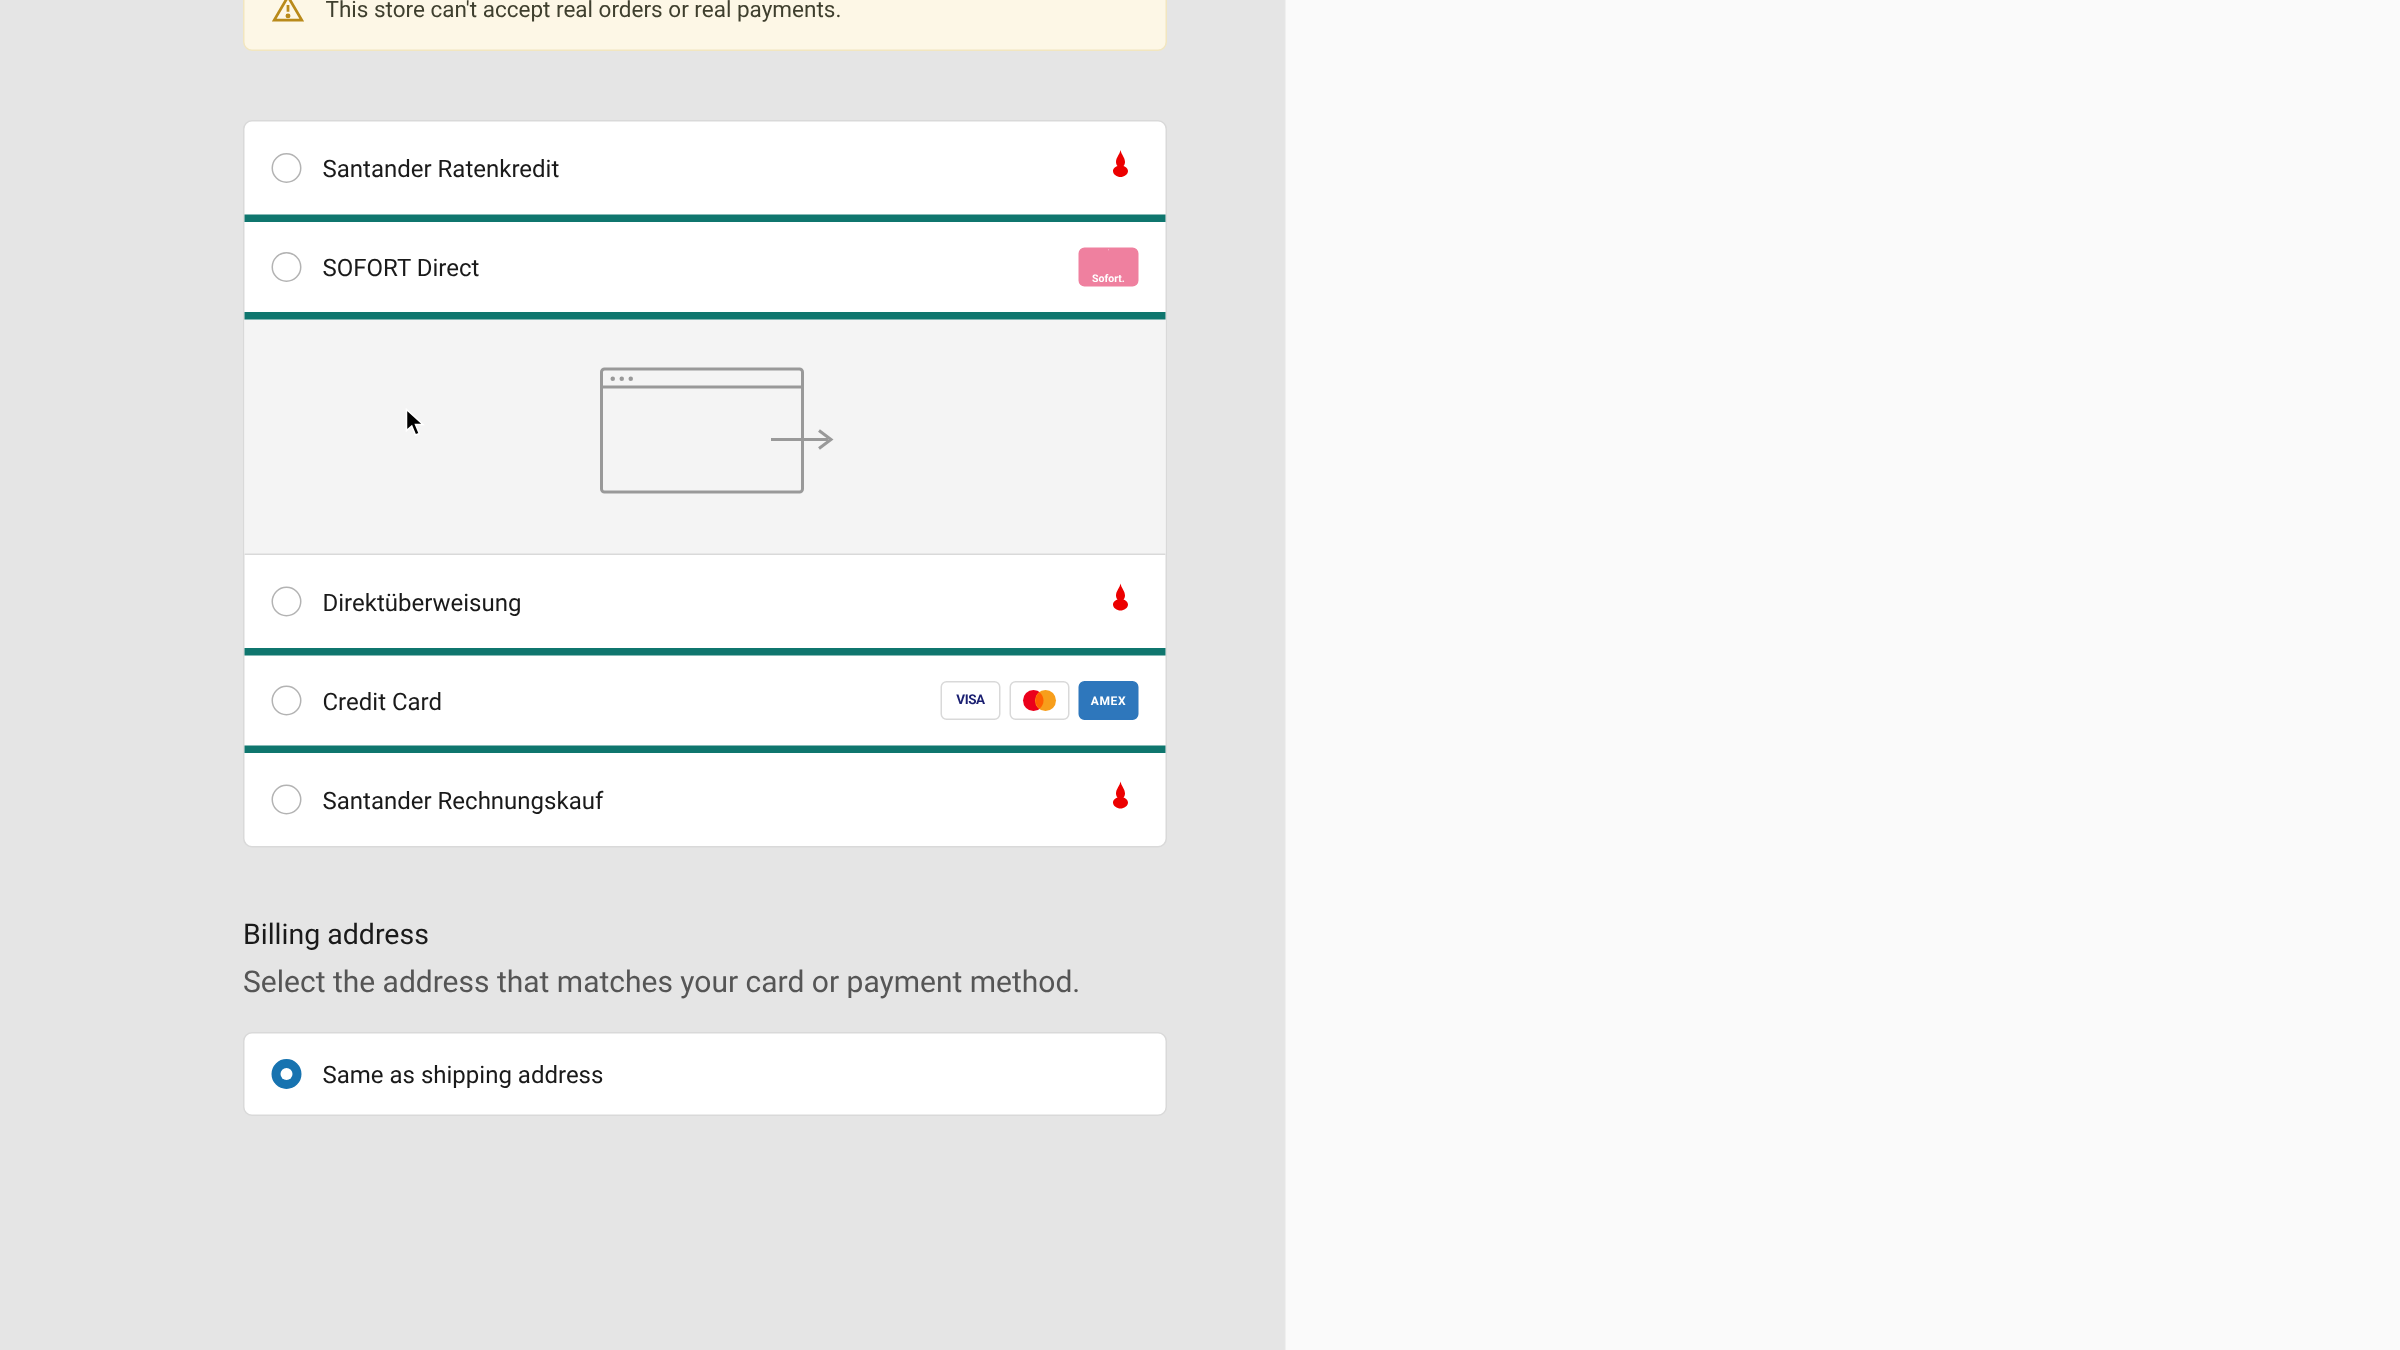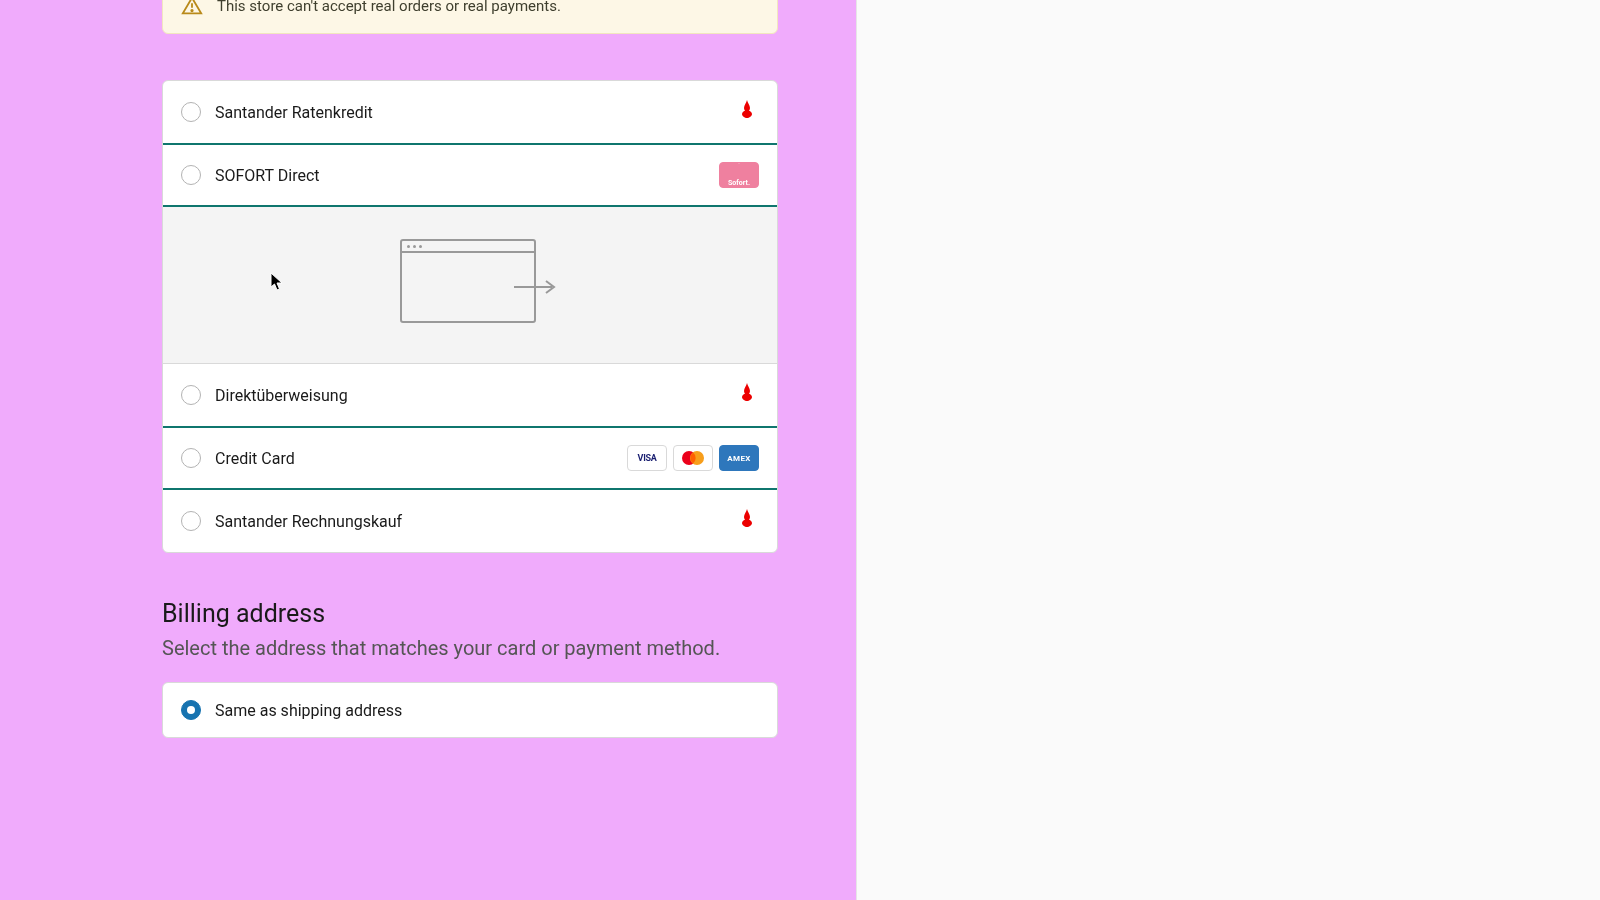--- a/index.html
+++ b/index.html
@@ -8,21 +8,21 @@
     height: 900px;
     font-family: -apple-system, BlinkMacSystemFont, "Segoe UI", Roboto, Helvetica, Arial, sans-serif;
     background: #fff;
     color: #1a1a1a;
     overflow: hidden;
   }
   .page {
     position: relative;
     width: 1600px;
     height: 900px;
-    background: #f0abfc;
+    background: #e5e5e5;
   }
   .right-panel {
     position: absolute;
     top: 0;
     right: 0;
     width: 744px;
     height: 900px;
     background: #fafafa;
     border-left: 1px solid #e6e6e6;
   }
@@ -59,21 +59,21 @@
     margin-top: 46px;
     width: 616px;
     border: 1px solid #d9d9d9;
     border-radius: 6px;
     background: #fff;
   }
   .payment-row {
     display: flex;
     align-items: center;
     padding: 17px 18px;
-    border-bottom: 2px solid #0f766e;
+    border-bottom: 5px solid #0f766e;
     position: relative;
   }
   .payment-row:last-child { border-bottom: none; }
   .radio {
     width: 20px; height: 20px;
     border-radius: 50%;
     border: 1px solid #b3b3b3;
     background: #fff;
     flex: 0 0 auto;
     margin-right: 14px;
@@ -181,21 +181,21 @@
     margin-top: 28px;
     font-size: 15.5px;
     color: #333;
     line-height: 1.45;
     max-width: 430px;
     margin-left: auto; margin-right: auto;
   }
 
   
   .billing-section { margin-top: 46px; width: 616px; }
-  .billing-title { font-size: 25px; color:#1a1a1a; font-weight: 400; }
+  .billing-title { font-size: 19px; color:#1a1a1a; font-weight: 400; }
   .billing-sub { margin-top: 8px; font-size: 20px; color:#555; }
   .billing-list {
     margin-top: 22px;
     width: 616px;
     border: 1px solid #d9d9d9;
     border-radius: 6px;
     background:#fff;
   }
   .billing-row {
     display:flex; align-items:center;

